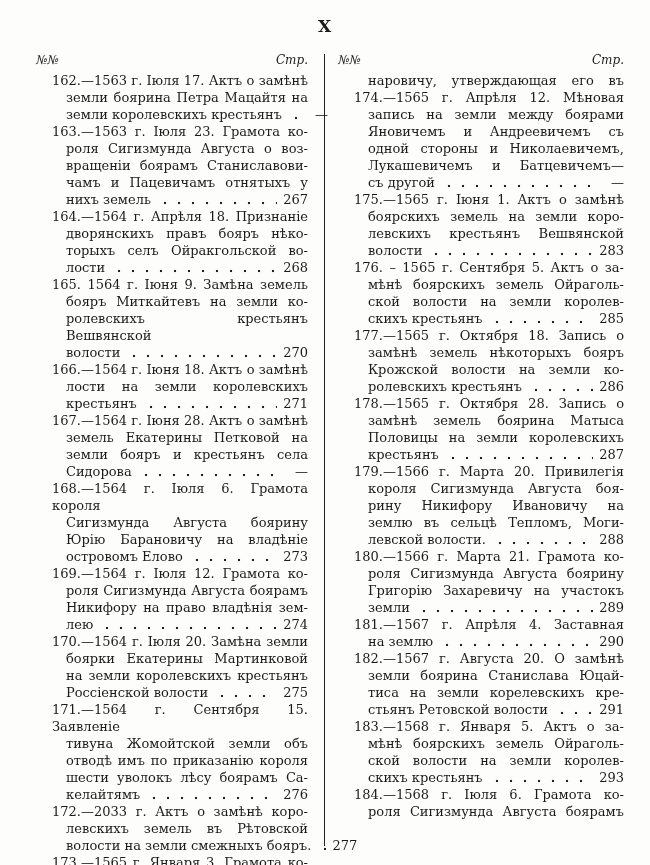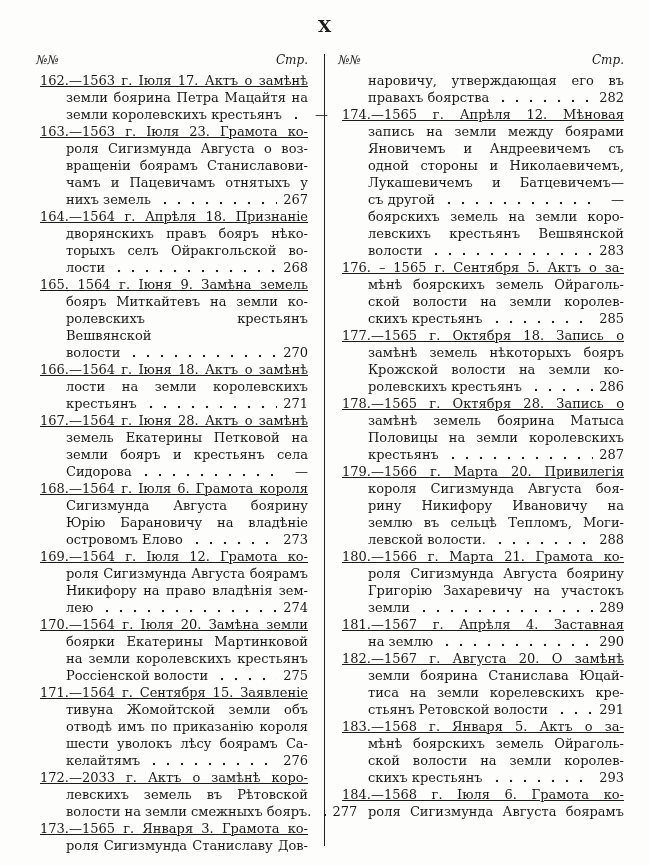--- a/index.html
+++ b/index.html
@@ -43,21 +43,21 @@
     line-height: 16px;
     margin-bottom: 4px;
   }
   .entries { font-size: 13px; line-height: 17px; }
   .entry { margin: 0; }
   .line {
     margin-left: 30px;
     text-align: justify;
     text-align-last: justify;
   }
-  .line.first { margin-left: 4px; text-decoration: underline; }
+  .line.first { margin-left: 16px; }
   .line.last {
     display: flex;
     align-items: baseline;
     text-align: left;
     text-align-last: auto;
   }
   .line.last .txt { white-space: nowrap; flex: 0 0 auto; }
   .leader {
     flex: 1 1 auto;
     min-width: 8px;
@@ -205,39 +205,35 @@
   </div>
 
   <div class="column col-right">
     <div class="colhead">
       <span>№№</span>
       <span>Стр.</span>
     </div>
     <div class="entries">
         <div class="entry">
           <div class="line"><span class="txt">наровичу, утверждающая его въ</span></div>
-          <div class="line last">
-            <span class="txt">правахъ боярства</span>
-            <span class="leader"></span>
-            <span class="pg">282</span>
-          </div>
         </div>
         <div class="entry">
           <div class="line first"><span class="num">174.</span><span class="txt">—1565 г. Апрѣля 12. Мѣновая</span></div>
           <div class="line"><span class="txt">запись на земли между боярами</span></div>
           <div class="line"><span class="txt">Яновичемъ и Андреевичемъ съ</span></div>
           <div class="line"><span class="txt">одной стороны и Николаевичемъ,</span></div>
           <div class="line"><span class="txt">Лукашевичемъ и Батцевичемъ—</span></div>
           <div class="line last">
             <span class="txt">съ другой</span>
             <span class="leader"></span>
             <span class="pg">—</span>
           </div>
         </div>
         <div class="entry">
+          <div class="line first"><span class="num">175.</span><span class="txt">—1565 г. Іюня 1. Актъ о замѣнѣ</span></div>
           <div class="line"><span class="txt">боярскихъ земель на земли коро-</span></div>
           <div class="line"><span class="txt">левскихъ крестьянъ Вешвянской</span></div>
           <div class="line last">
             <span class="txt">волости</span>
             <span class="leader"></span>
             <span class="pg">283</span>
           </div>
         </div>
         <div class="entry">
           <div class="line first"><span class="num">176.</span><span class="txt"> – 1565 г. Сентября 5. Актъ о за-</span></div>

